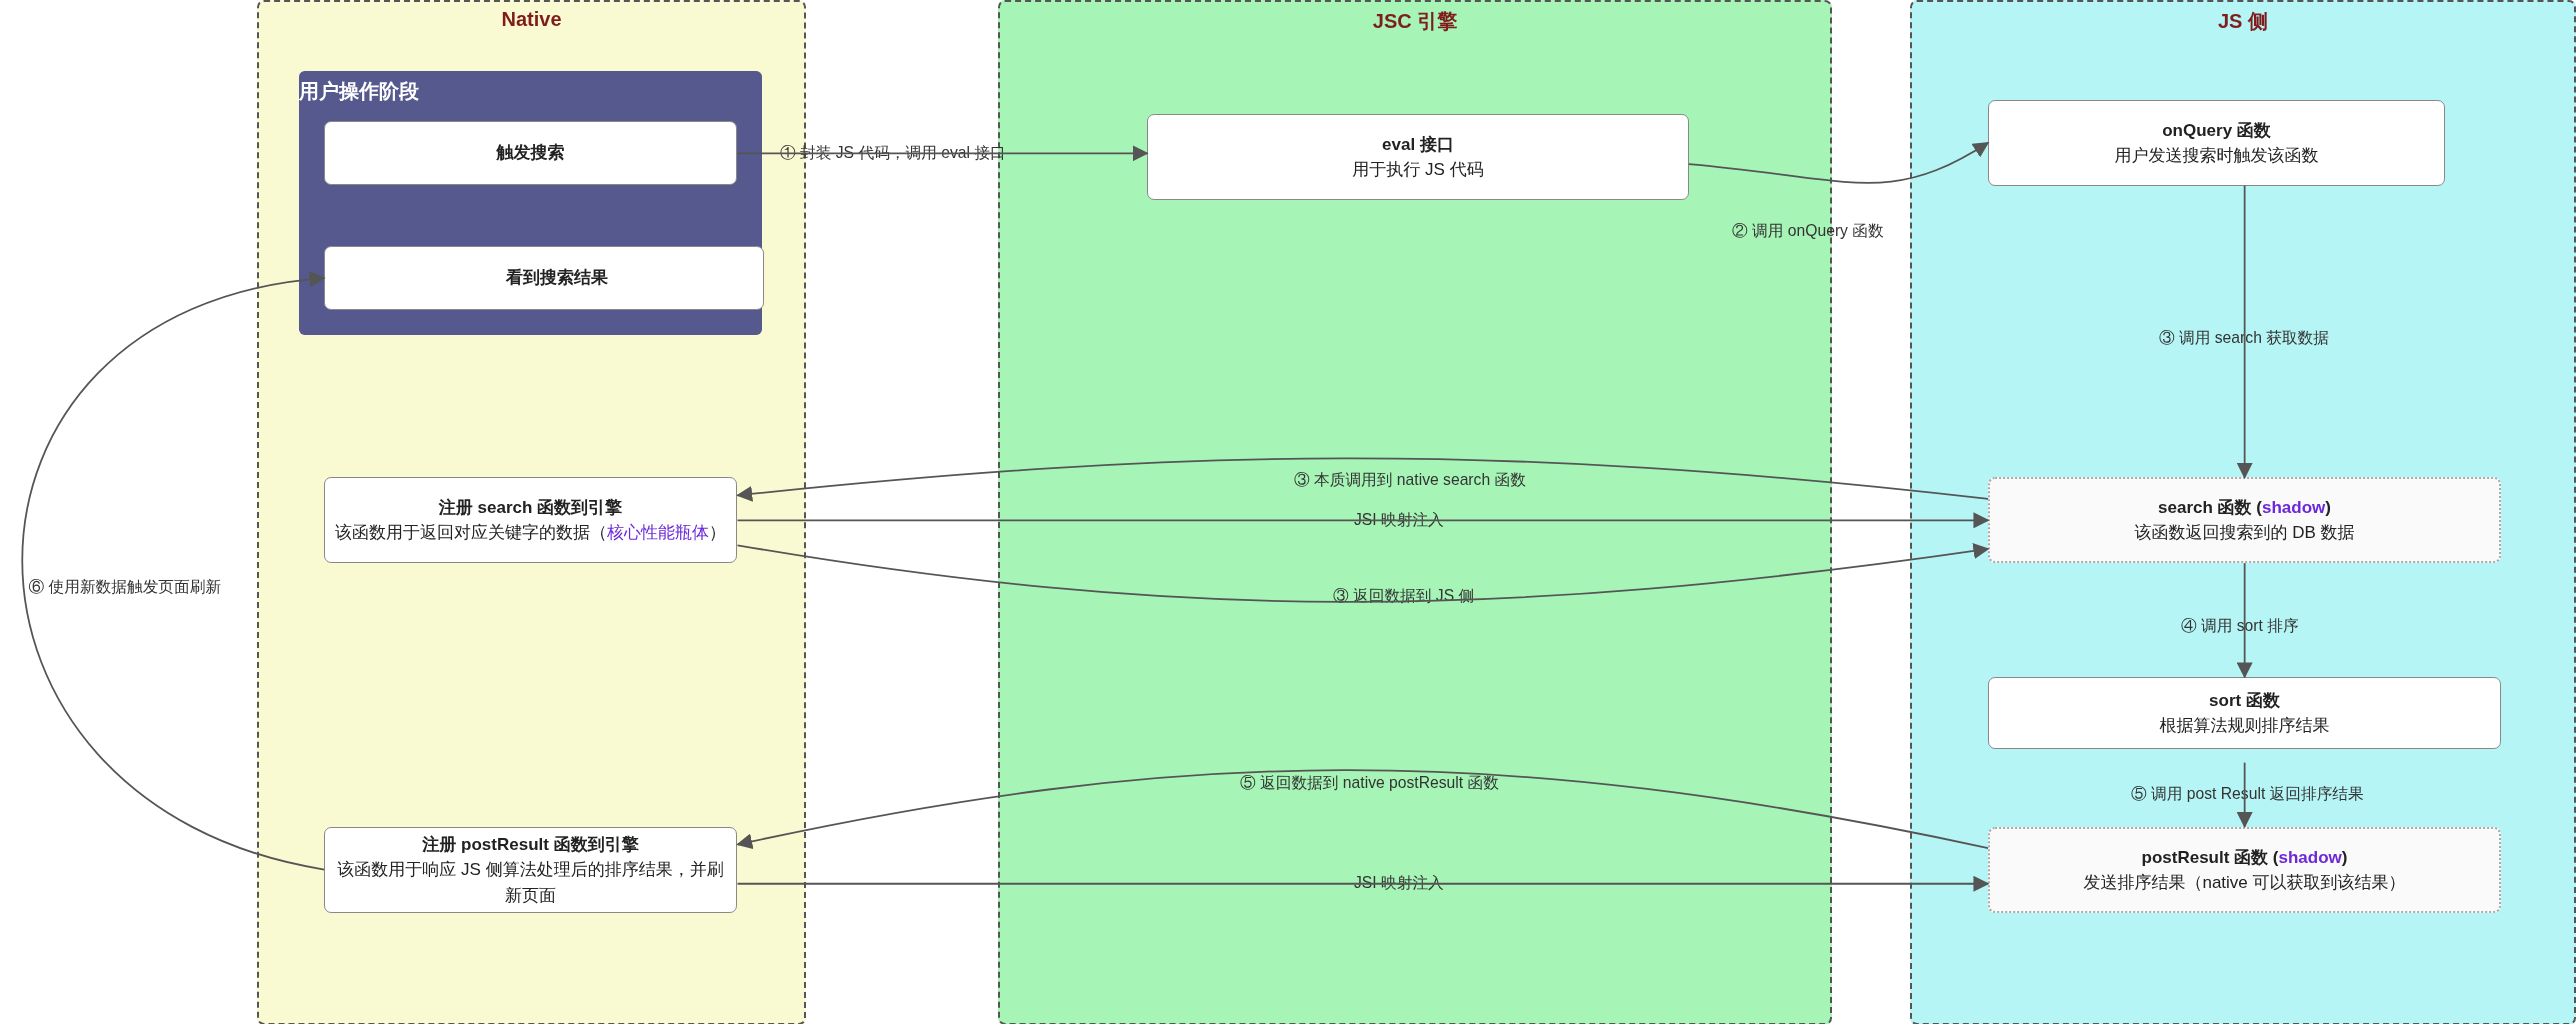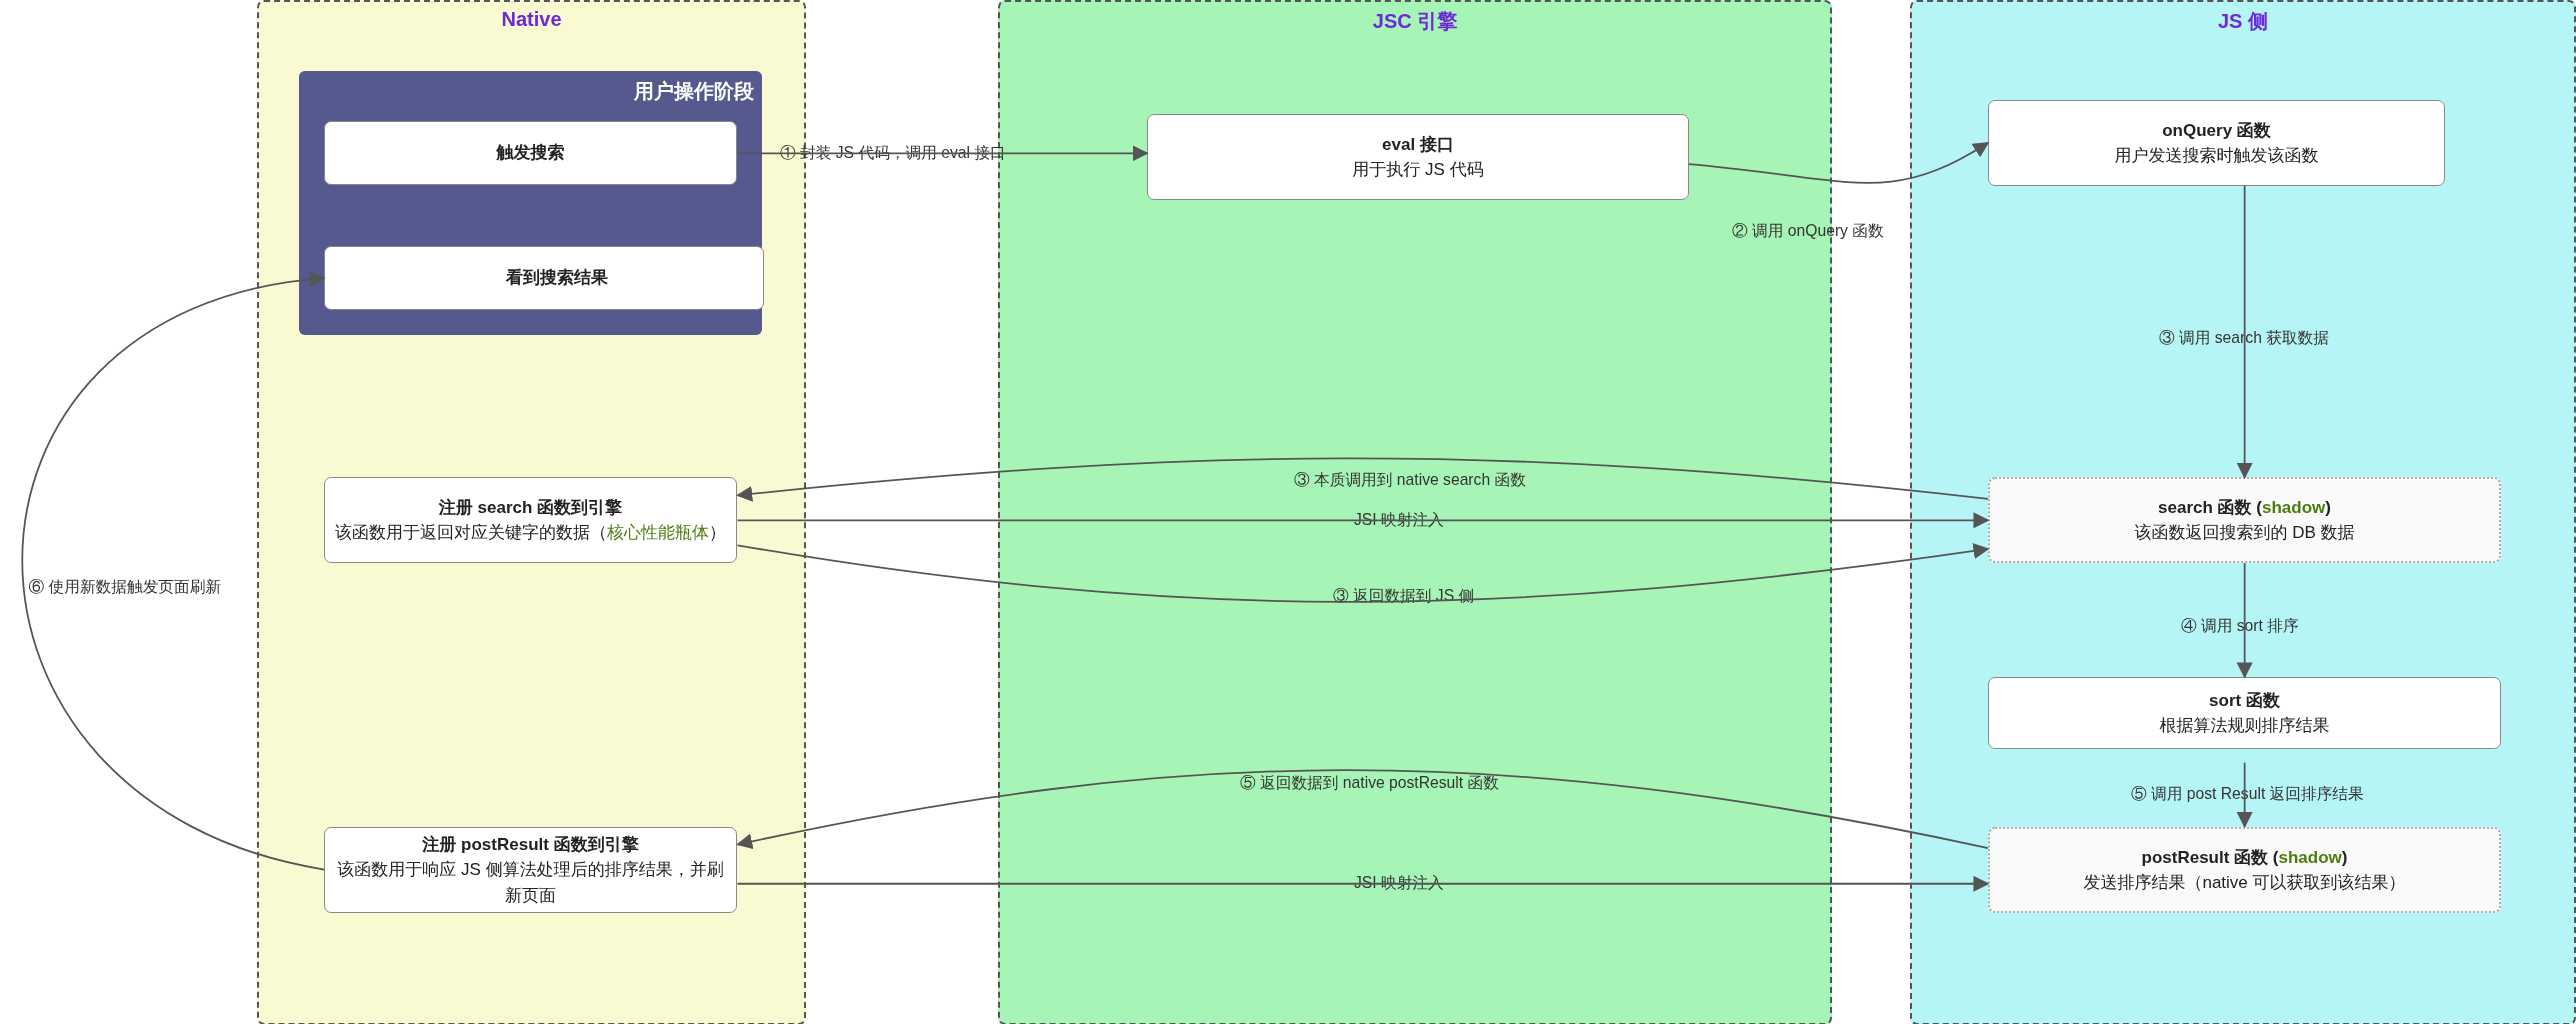--- a/index.html
+++ b/index.html
@@ -10,39 +10,38 @@
     position: absolute;
     border: 2.9px dashed #555;
     border-radius: 7.1px;
   }
   .lane-title {
     position: absolute;
     top: 5.7px; left: 0; right: 0;
     text-align: center;
     font-size: 20px;
     font-weight: 700;
-    color: #6d28d9;
+    color: #7f1d1d;
   }
 
   .native { left: 257px; top: 0;  width: 549px; height: 1025px; background: #fafad2; }
   .jsc    { left: 998px; top: 0; width: 834px; height: 1025px; background: #a6f5b6; }
   .js     { left: 1910px; top: 0; width: 666px;  height: 1025px; background: #b6f5f5; }
 
   .group {
     position: absolute;
     background: #55598e;
     border-radius: 5.7px;
   }
   .group-title {
-    position: absolute; top: 7.1px; left:0; right:8px;
-    text-align: right;
+    position: absolute; top: 7.1px; left:0; right:0;
+    text-align: left;
     color: #fff;
     font-size: 20px;
     font-weight: 600;
-    margin-left: 44px;
   }
   .g-user { left: 299px; top: 71px;  width: 463px; height: 264px; }
   .g-init { left: 299px; top: 428px;  width: 463px; height: 542px; }
 
   .node {
     position: absolute;
     background: #fff;
     border: 1.4px solid #888;
     border-radius: 7.1px;
     text-align: center;
@@ -50,21 +49,21 @@
     flex-direction: column;
     align-items: center;
     justify-content: center;
     font-size: 17px;
     line-height: 1.5;
     padding: 4.3px 10px;
     color: #222;
   }
   .node.shadow { background: #fafafa; border: 2.1px dotted #aaa; }
   .node b { font-weight: 700; }
-  .red { color: #4d7c0f; }
+  .red { color: #6d28d9; }
 
   .label {
     position: absolute;
     font-size: 15.7px;
     color: #333;
     white-space: nowrap;
   }
 
   svg.edges { position: absolute; left:0; top:0; width:2576px; height:1025px; pointer-events:none; }
   .edge { stroke: #555; stroke-width: 2.5; fill: none; }

